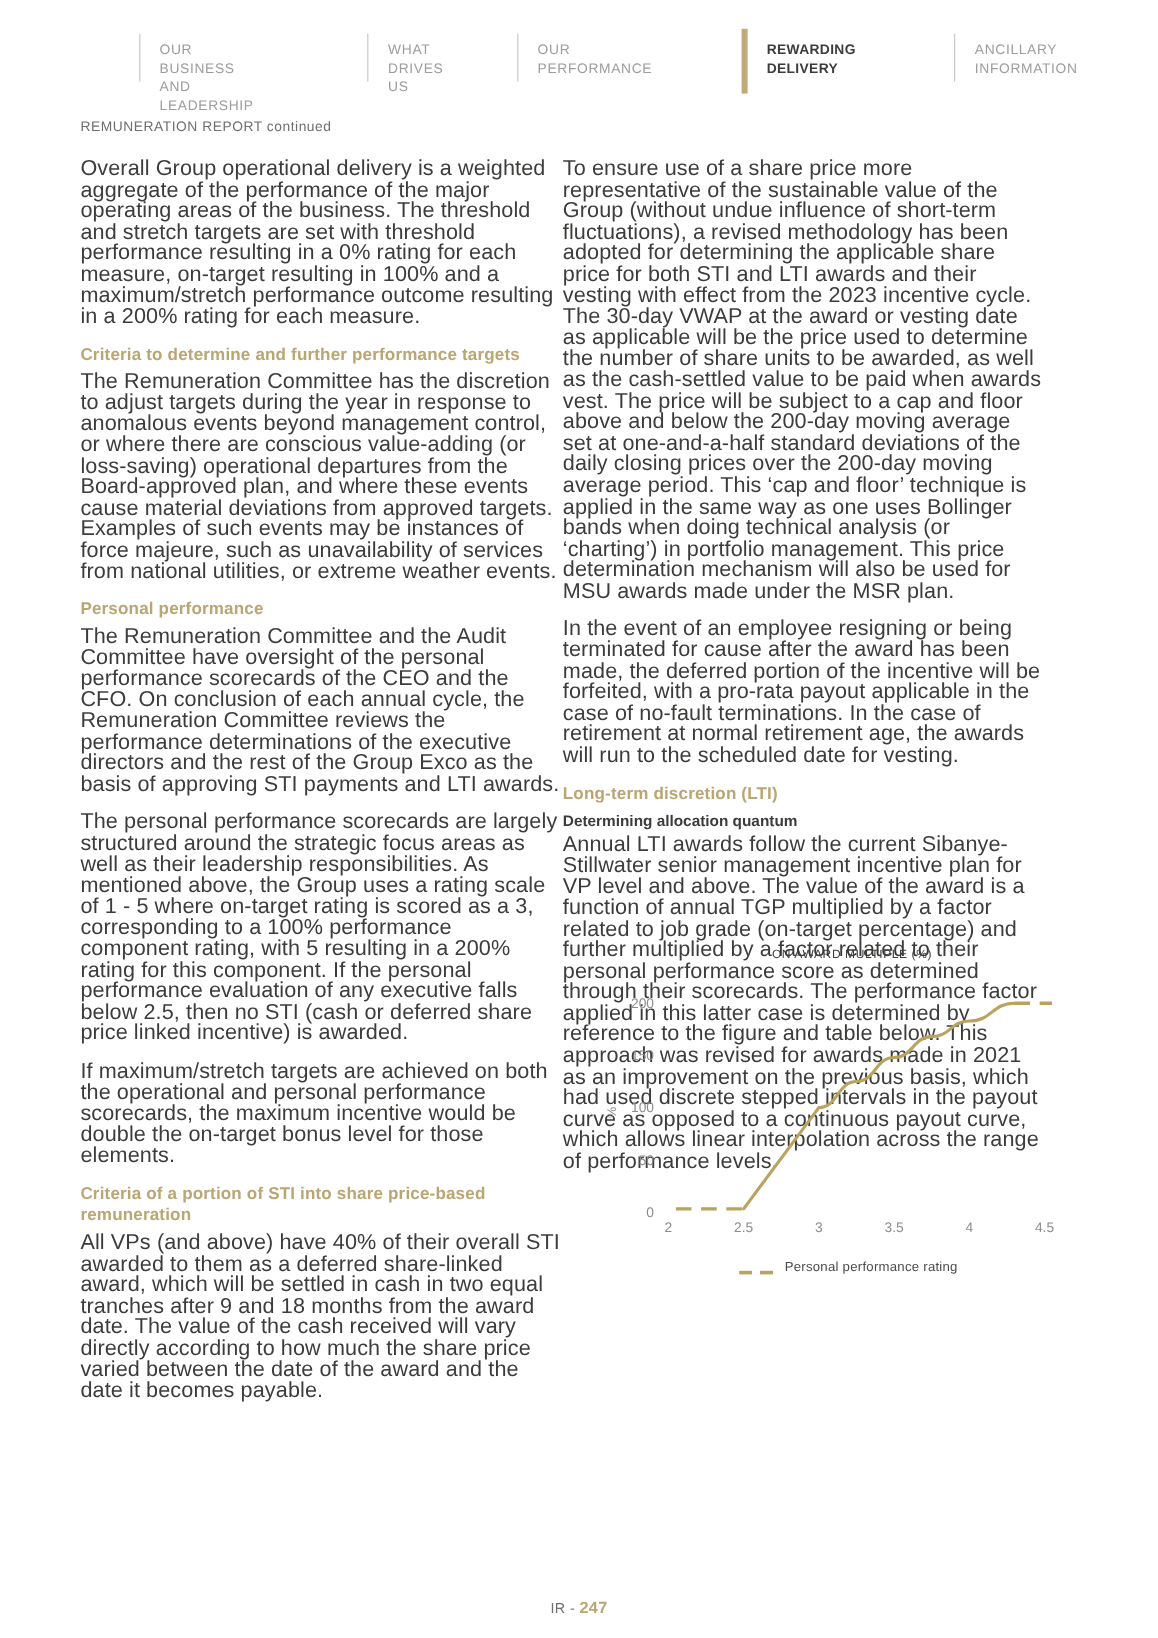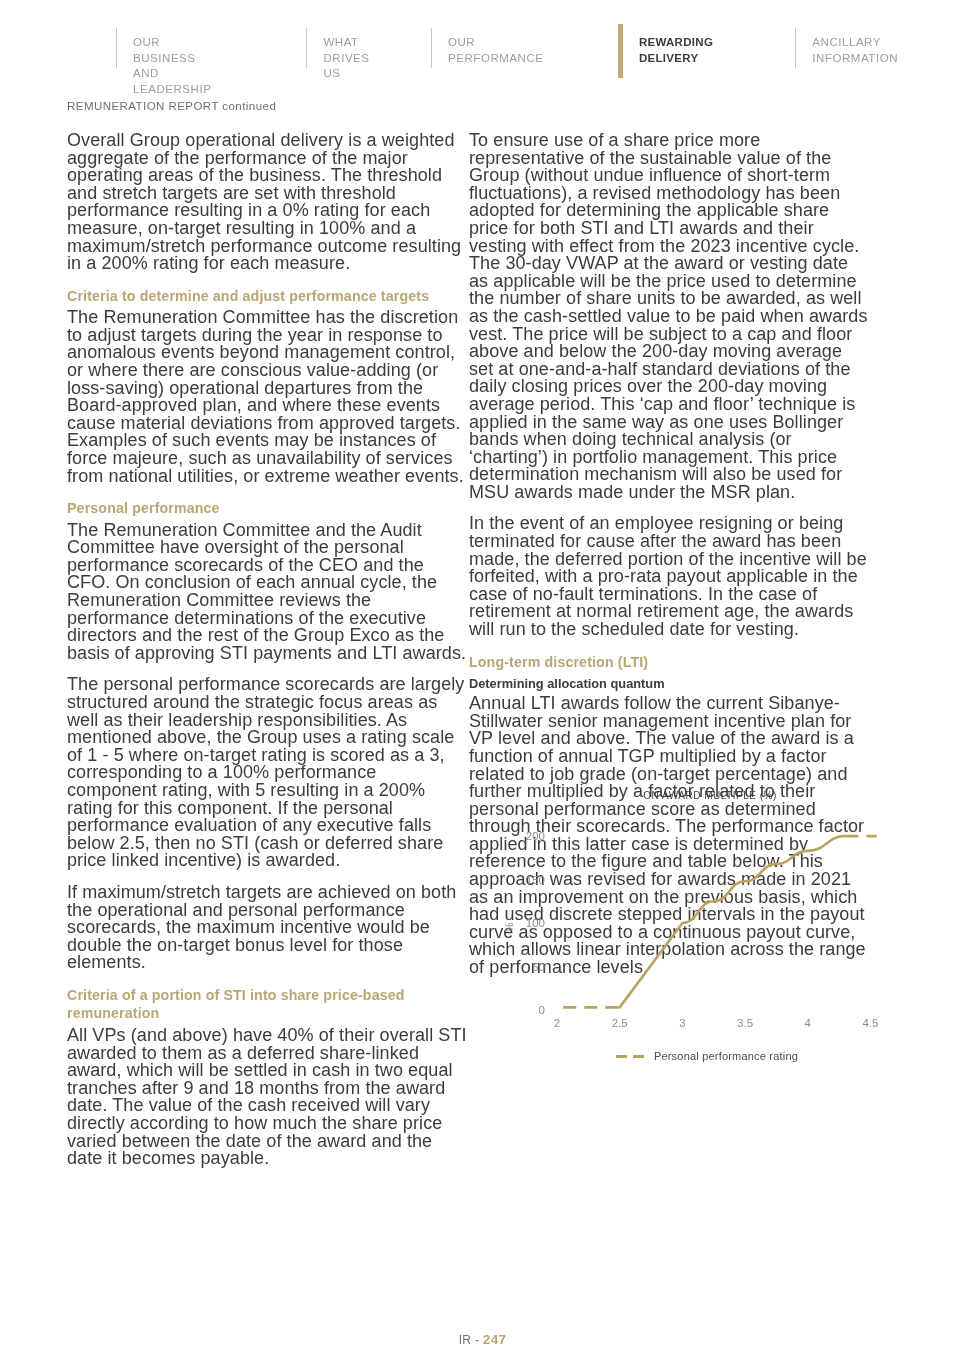--- a/index.html
+++ b/index.html
@@ -127,21 +127,21 @@
     padding-left: 30px;
   }
   #chart-plot-wrap {
     position: relative;
     width: 400px;
     height: 235px;
   }
   #chart-svg { display: block; }
   #chart-legend {
     display: flex;
-    align-items: center;
+    align-items: flex-end;
     justify-content: center;
     margin-top: 8px;
     padding-left: 24px;
   }
   .legend-dash {
     display: inline-block;
     width: 30px;
     height: 3px;
     margin-right: 8px;
     background: repeating-linear-gradient(to right,
@@ -207,21 +207,21 @@
     <span class="nav-label">ANCILLARY
 INFORMATION</span>
   </div>
 </div>
 
 <div id="running-head">REMUNERATION REPORT continued</div>
 
 <div class="column" id="col-left">
   <p class="body-text">Overall Group operational delivery is a weighted aggregate of the performance of the major operating areas of the business. The threshold and stretch targets are set with threshold performance resulting in a 0% rating for each measure, on-target resulting in 100% and a maximum/stretch performance outcome resulting in a 200% rating for each measure.</p>
 
-  <h2 class="gold-head">Criteria to determine and adjust performance targets</h2>
+  <h2 class="gold-head">Criteria to determine and further performance targets</h2>
   <p class="body-text">The Remuneration Committee has the discretion to adjust targets during the year in response to anomalous events beyond management control, or where there are conscious value-adding (or loss-saving) operational departures from the Board-approved plan, and where these events cause material deviations from approved targets. Examples of such events may be instances of force majeure, such as unavailability of services from national utilities, or extreme weather events.</p>
 
   <h2 class="gold-head">Personal performance</h2>
   <p class="body-text">The Remuneration Committee and the Audit Committee have oversight of the personal performance scorecards of the CEO and the CFO. On conclusion of each annual cycle, the Remuneration Committee reviews the performance determinations of the executive directors and the rest of the Group Exco as the basis of approving STI payments and LTI awards.</p>
   <p class="body-text">The personal performance scorecards are largely structured around the strategic focus areas as well as their leadership responsibilities. As mentioned above, the Group uses a rating scale of 1 - 5 where on-target rating is scored as a 3, corresponding to a 100% performance component rating, with 5 resulting in a 200% rating for this component. If the personal performance evaluation of any executive falls below 2.5, then no STI (cash or deferred share price linked incentive) is awarded.</p>
 
   <p class="body-text">If maximum/stretch targets are achieved on both the operational and personal performance scorecards, the maximum incentive would be double the on-target bonus level for those elements.</p>
 
   <h2 class="gold-head">Criteria of a portion of STI into share price-based remuneration</h2>
   <p class="body-text">All VPs (and above) have 40% of their overall STI awarded to them as a deferred share-linked award, which will be settled in cash in two equal tranches after 9 and 18 months from the award date. The value of the cash received will vary directly according to how much the share price varied between the date of the award and the date it becomes payable.</p>

